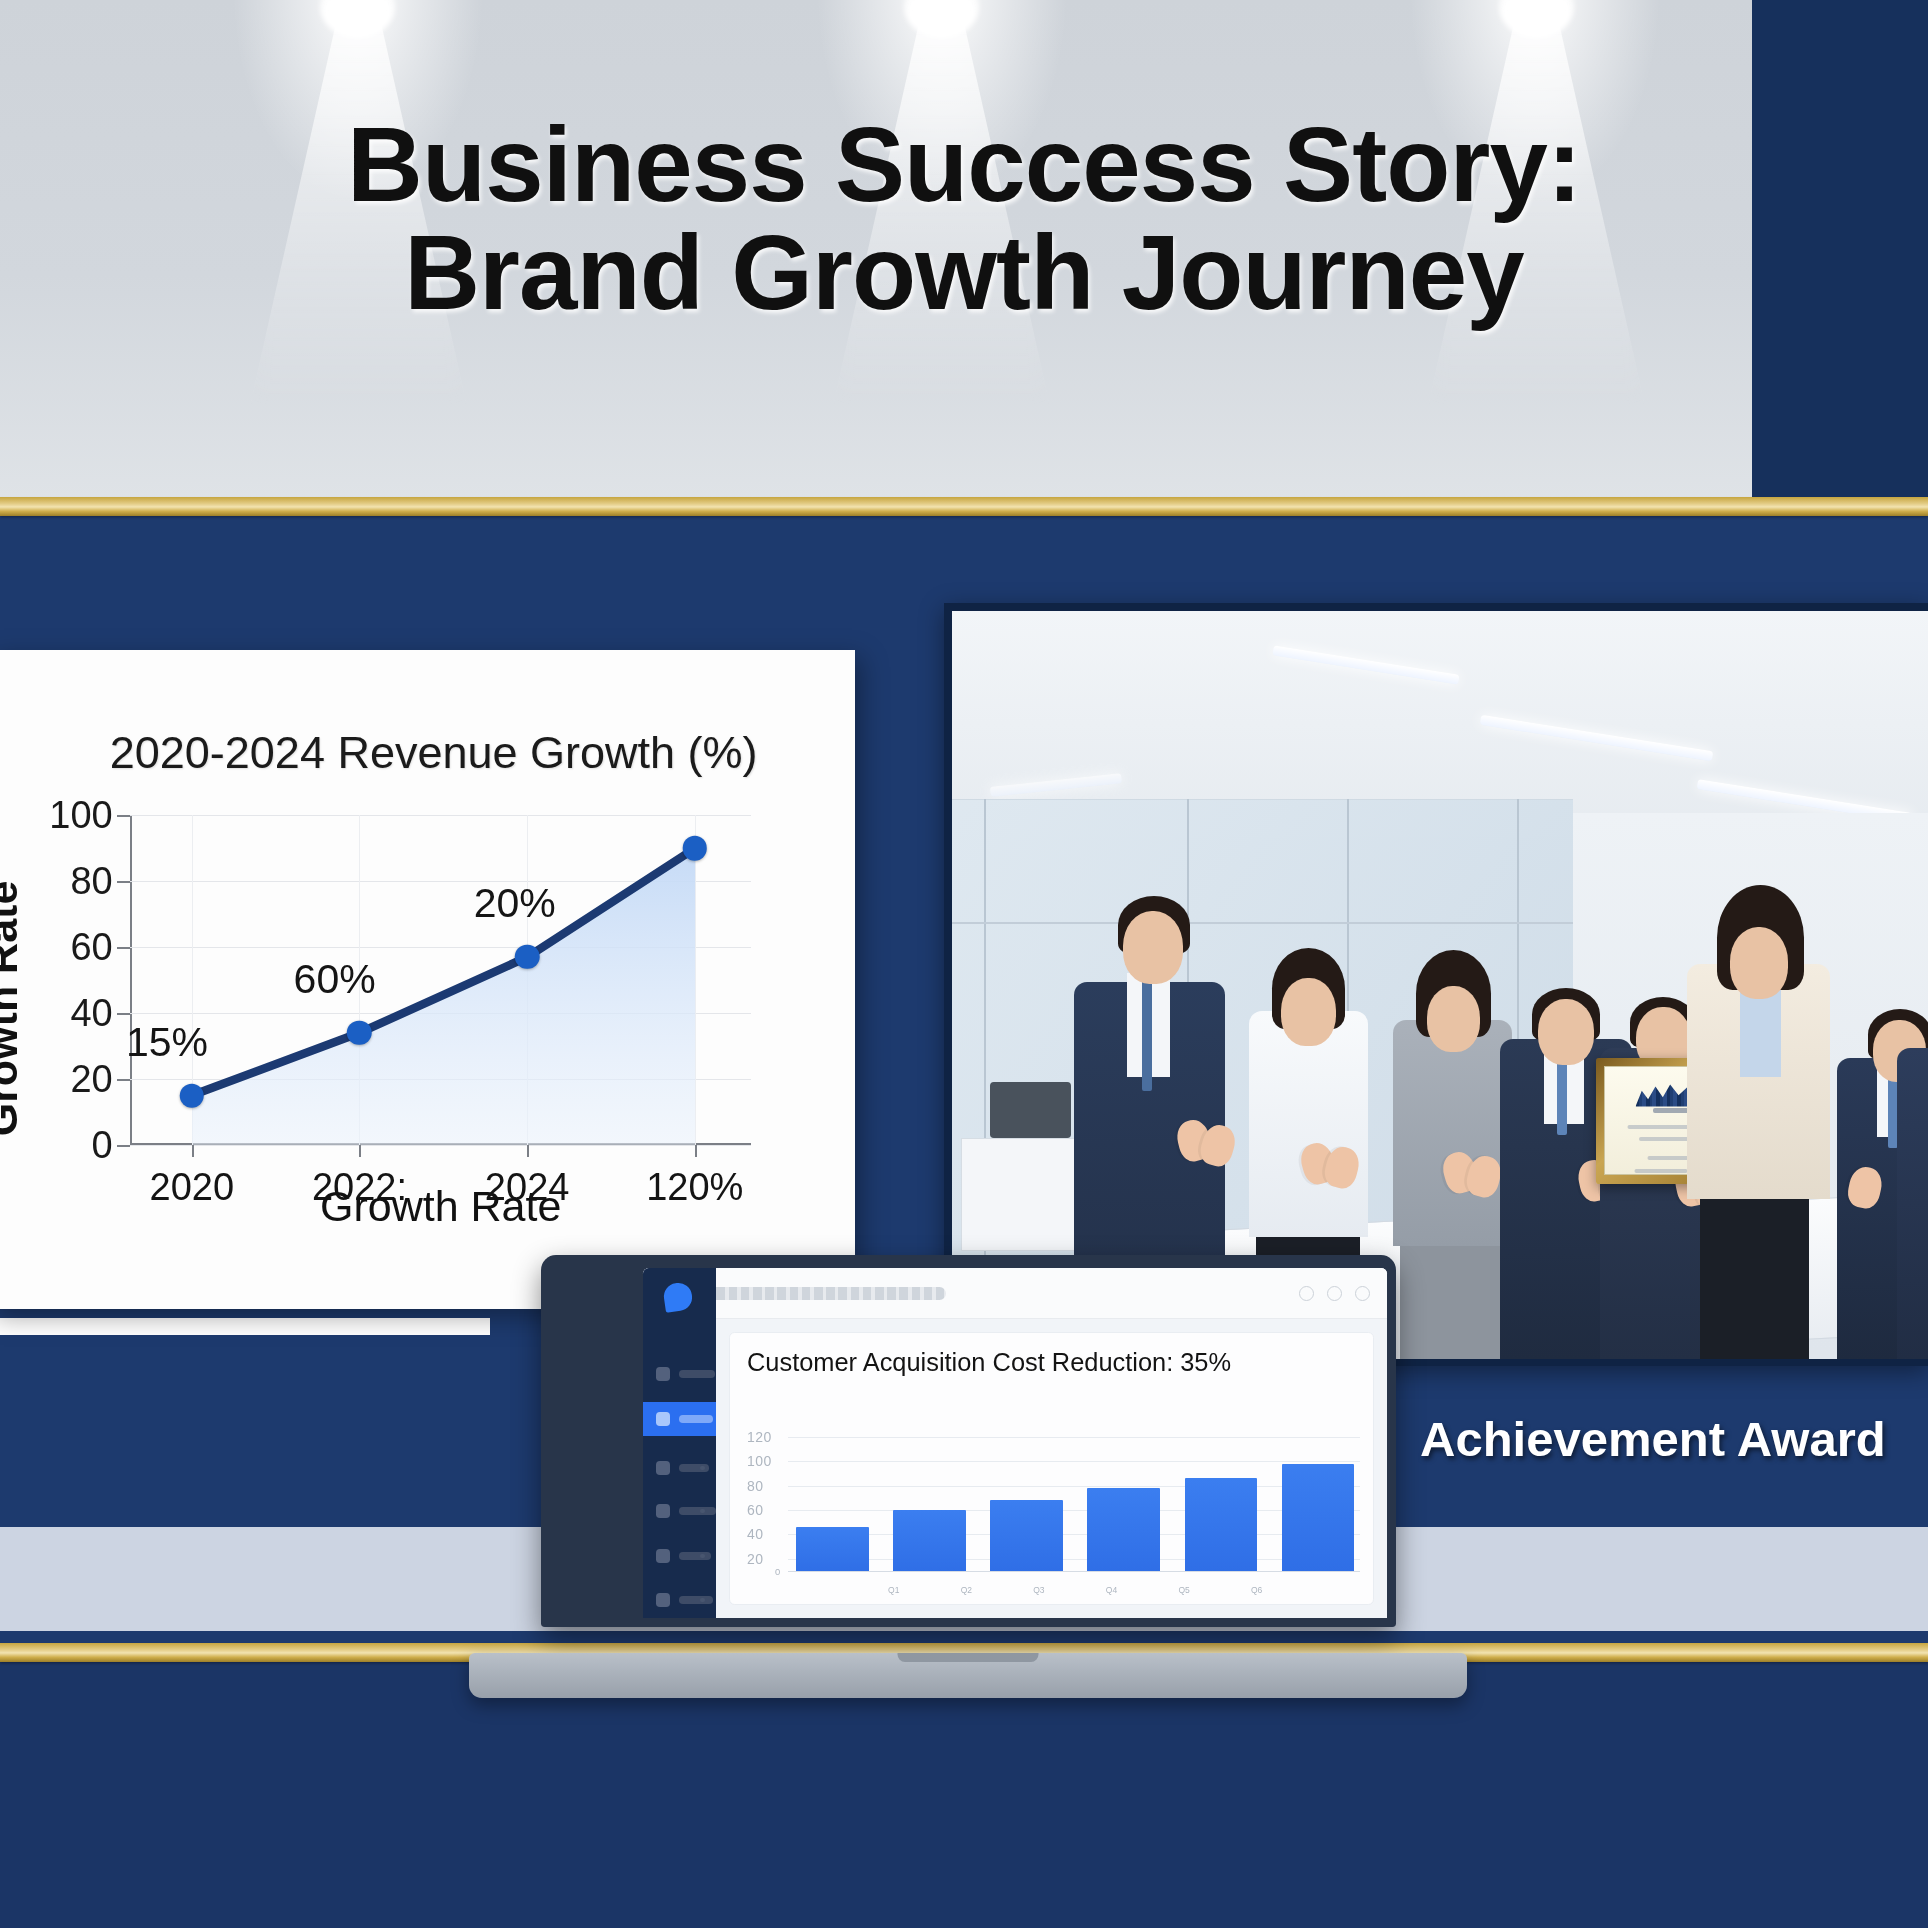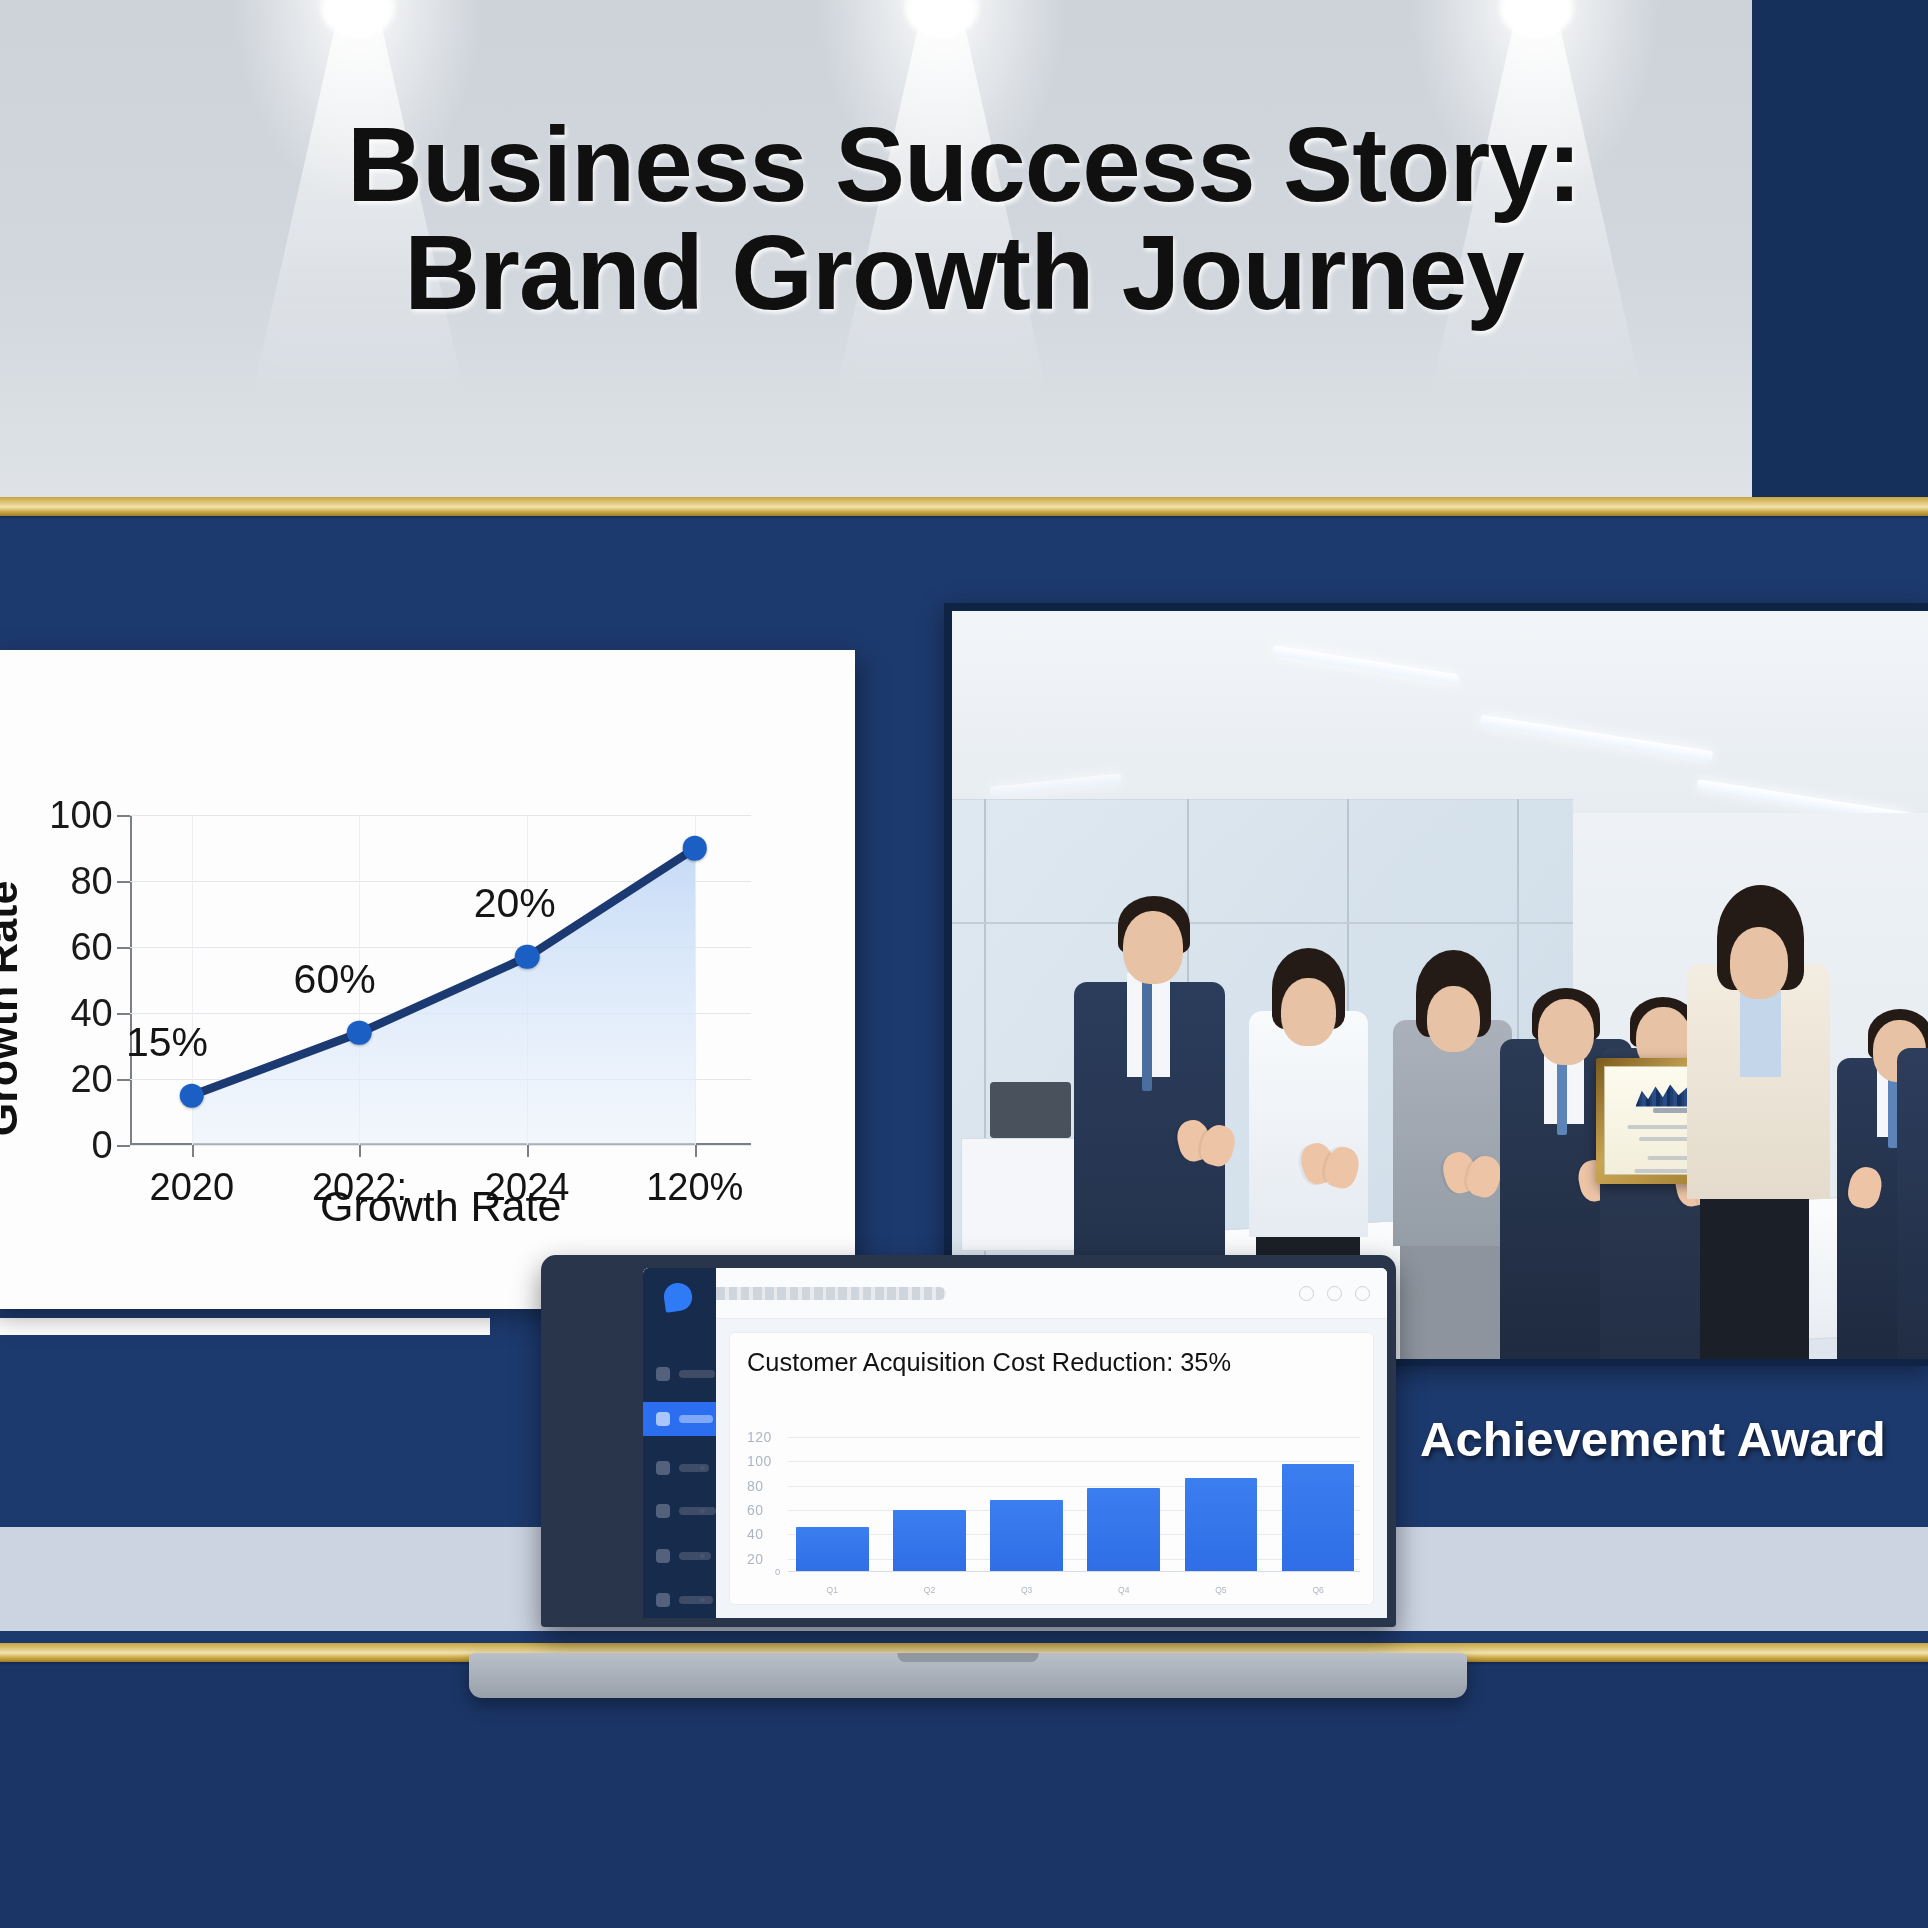--- a/index.html
+++ b/index.html
@@ -226,21 +226,21 @@
                font-size:29px; font-weight:bold; color:#13233c; }
 
   .barchart{ position:absolute; left:17px; right:13px; top:104px; bottom:32px; }
   .bg-grid{ position:absolute; left:41px; right:0; height:0.9px; background:#e7ebf0; }
   .bg-ylab{ position:absolute; left:0; transform:translateY(-50%); font-size:14px;
             color:#aeb6c0; letter-spacing:0.5px; }
   .bars{ position:absolute; left:49px; right:5.6px; bottom:0; top:0;
          display:flex; align-items:flex-end; justify-content:space-between; }
   .bar{ width:13%; background:linear-gradient(#3b7ef0,#2f6ee6); border-radius:0.9px; }
   .bg-xlab{ position:absolute; bottom:-22.6px; left:49px; right:5.6px; display:flex;
-            justify-content:space-between; }
+            justify-content:center; }
   .bg-xlab span{ width:13%; text-align:center; font-size:8.5px; color:#aeb6c0; }
   .bg-axis{ position:absolute; left:41px; right:0; bottom:0; height:0.9px; background:#d6dce4; }
   .bg-origin{ position:absolute; left:28px; bottom:-4.7px; font-size:9.4px; color:#aeb6c0; }
 
   .base{
     position:absolute; left:0; bottom:0; width:998px; height:45px;
     background:linear-gradient(#b9c0c9,#98a0aa); border-radius:5.6px 5.6px 13px 13px;
     box-shadow:0 7.5px 17px rgba(0,0,0,.35);
   }
   .notch{ position:absolute; left:50%; top:0; transform:translateX(-50%);
@@ -265,20 +265,21 @@
   </div>
 
   <div class="blue-body"></div>
   <div class="stripe-light"></div>
   <div class="blue-dark-bottom"></div>
   <div class="gold-band" id="gold-top"></div>
   <div class="gold-band" id="gold-bottom"></div>
   <div class="stripe-white-thin"></div>
 
   <div class="chart-card">
+    <div class="chart-title">2020-2024 Revenue Growth (%)</div>
 
     <div class="ylabel">Growth Rate</div>
 
     <div class="plot">
       <div class="plot-frame"></div>
 
       <div class="gridline" style="top:0%"></div>
       <div class="gridline" style="top:20%"></div>
       <div class="gridline" style="top:40%"></div>
       <div class="gridline" style="top:60%"></div>

